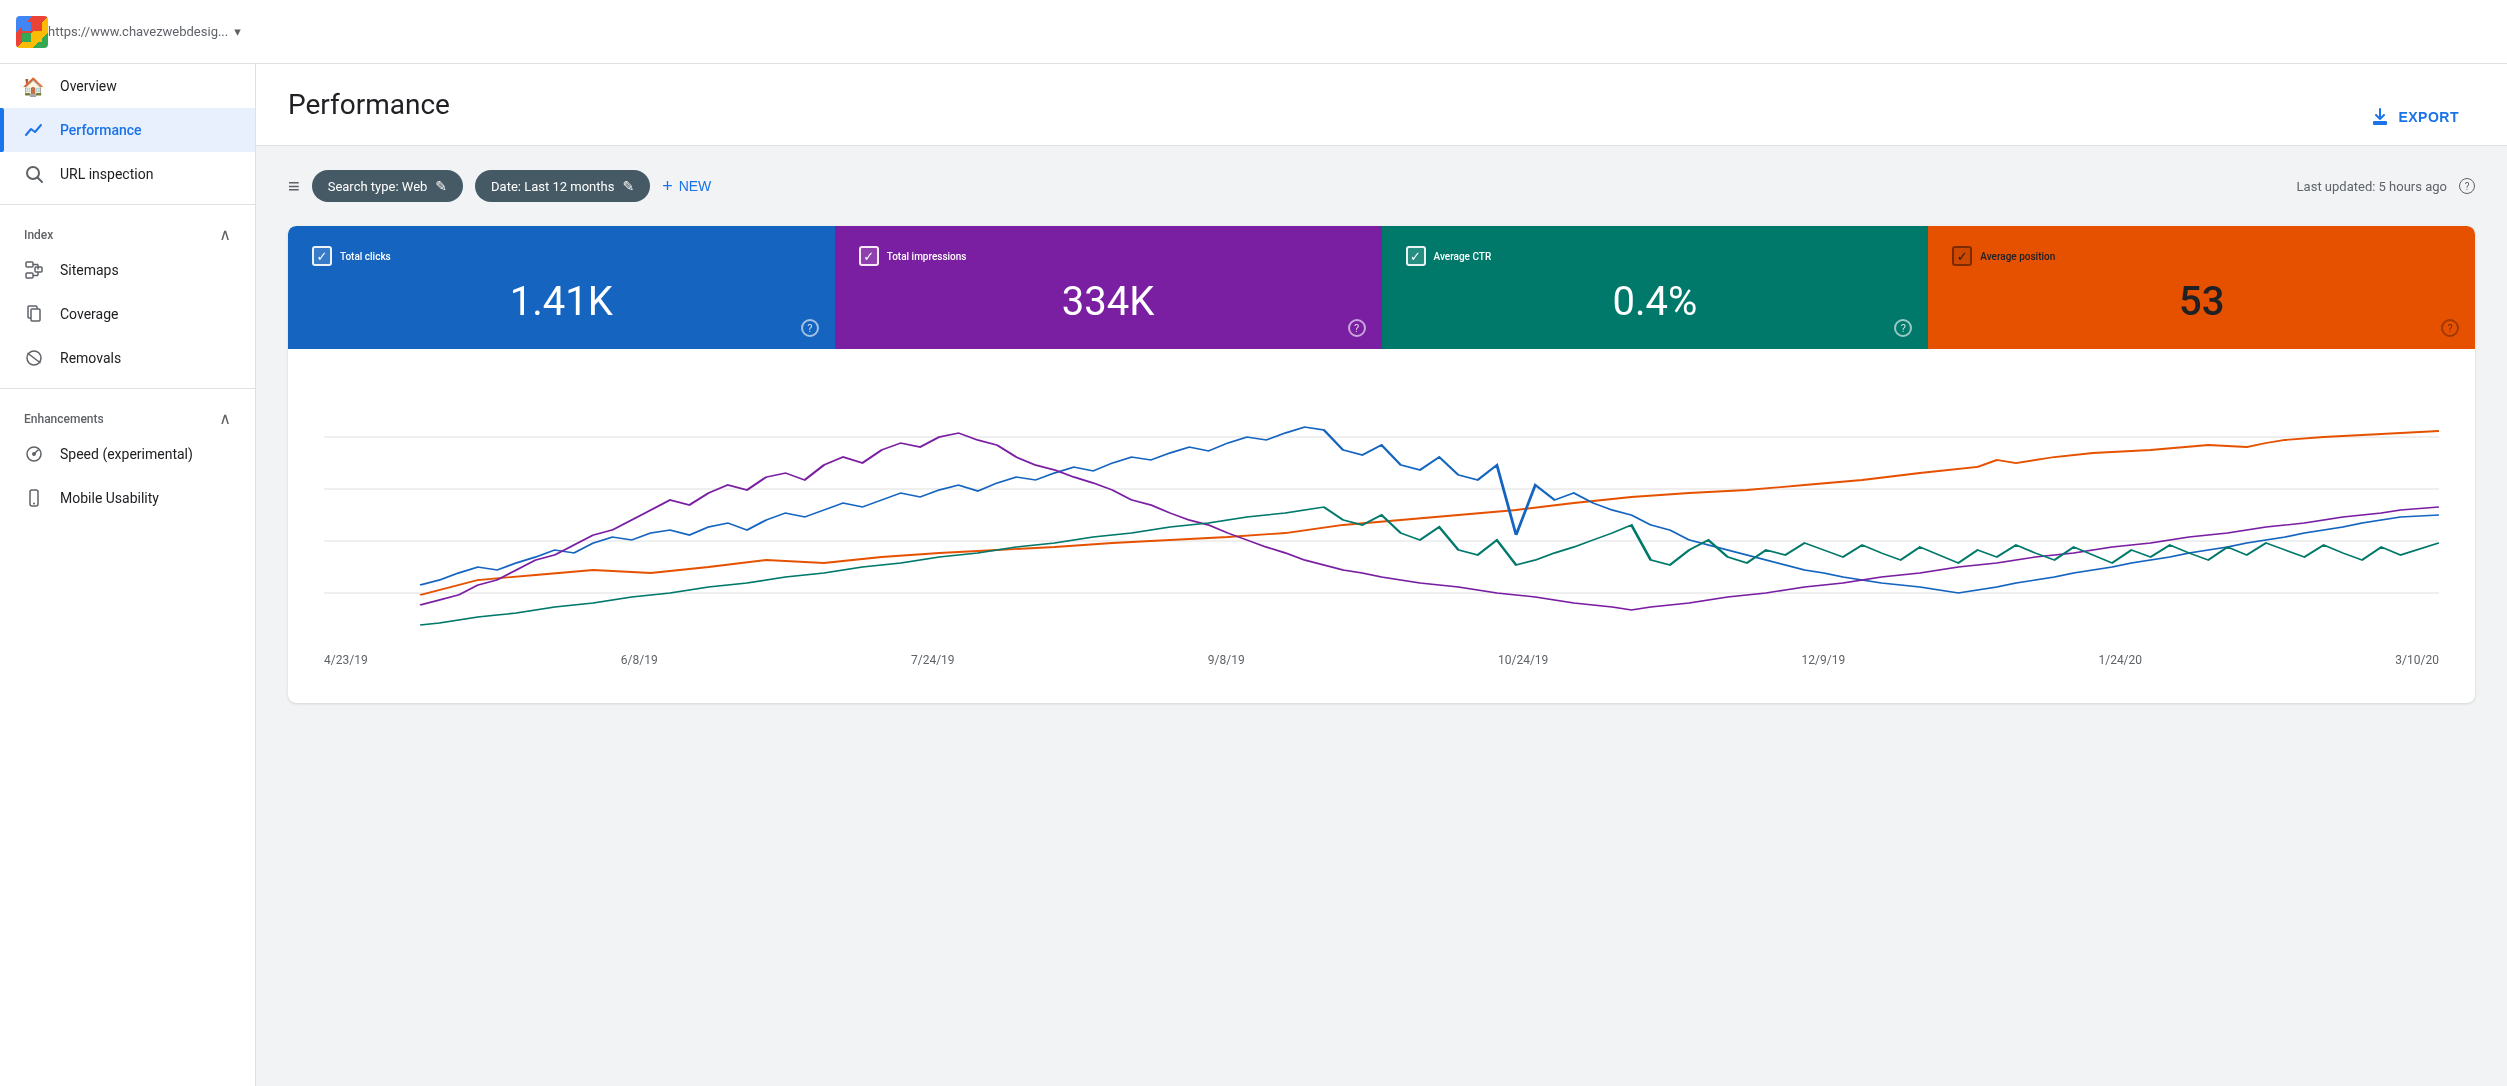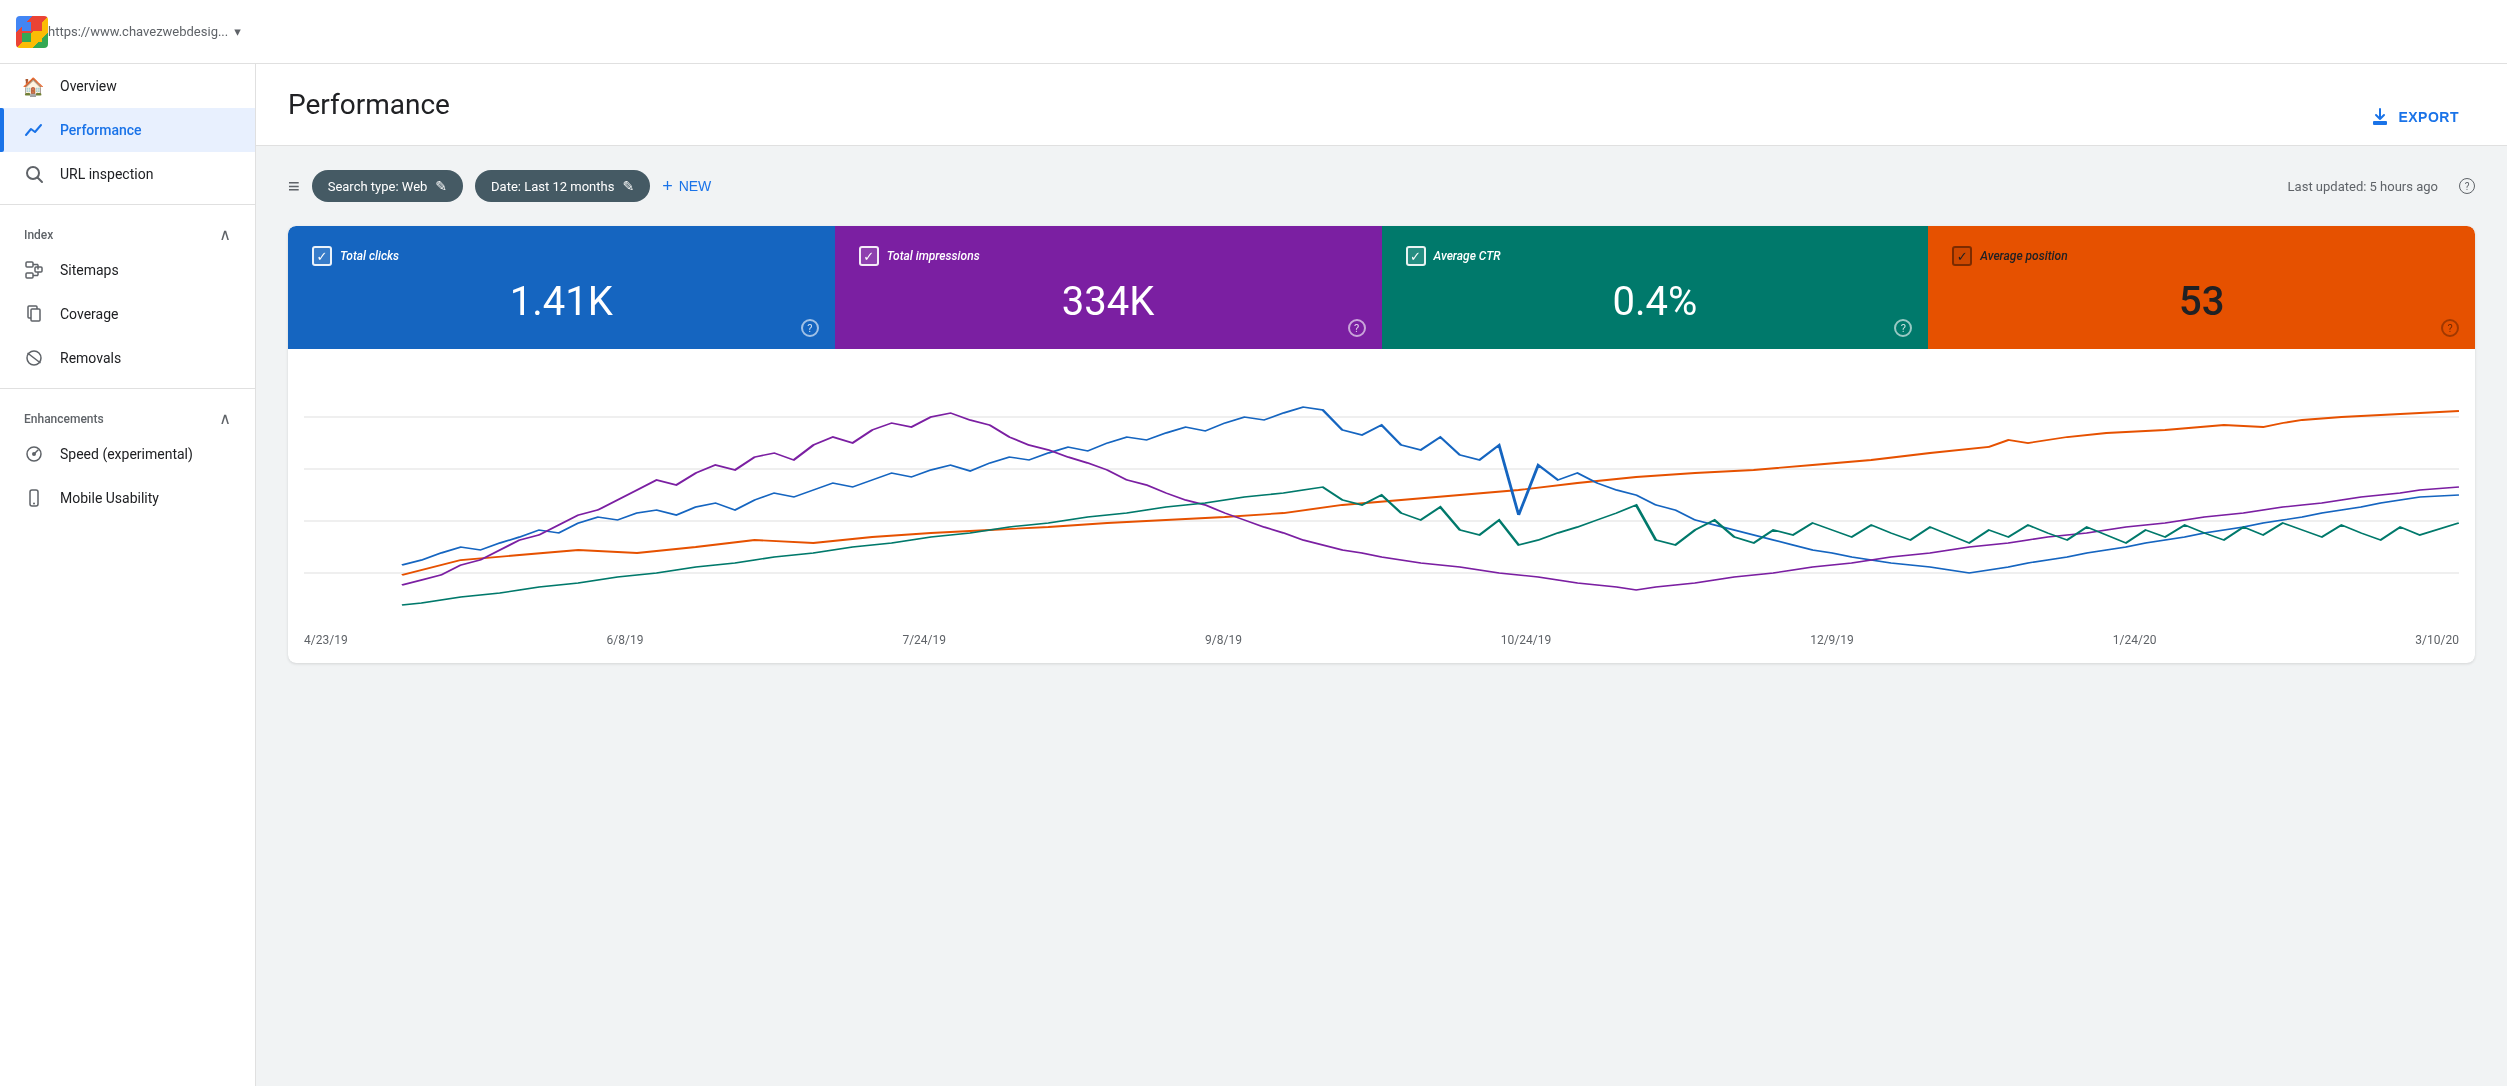--- a/index.html
+++ b/index.html
@@ -158,21 +158,21 @@
       border: none;
       background: none;
       font-weight: 500;
     }
     .last-updated {
       margin-left: auto;
       font-size: 13px;
       color: #5f6368;
       display: flex;
       align-items: center;
-      gap: 21px;
+      gap: 12px;
     }
 
     
     .metric-cards {
       display: flex;
       gap: 0;
       margin-bottom: 0;
       border-radius: 8px 8px 0 0;
       overflow: hidden;
     }
@@ -194,40 +194,40 @@
       margin-bottom: 12px;
     }
     .metric-check {
       width: 20px; height: 20px;
       border: 2px solid rgba(255,255,255,0.9);
       border-radius: 3px;
       display: flex; align-items: center; justify-content: center;
       font-size: 13px;
       background: rgba(255,255,255,0.15);
     }
-    .metric-label { font-size: 12px; font-weight: 500; font-style: italic; }
+    .metric-label { font-size: 10px; font-weight: 500; }
     .metric-value { font-size: 40px; font-weight: 400; text-align: center; }
     .metric-card.position .metric-value { color: #202124; font-weight: 500; font-size: 40px; }
     .metric-help {
       position: absolute;
       bottom: 12px; right: 16px;
       width: 18px; height: 18px;
       border-radius: 50%;
       border: 2px solid rgba(255,255,255,0.6);
       display: flex; align-items: center; justify-content: center;
       font-size: 11px;
       color: rgba(255,255,255,0.8);
       cursor: pointer;
     }
 
     
     .chart-container {
       background: #fff;
       border-radius: 0 0 8px 8px;
-      padding: 16px;
+      padding: 36px;
       box-shadow: 0 1px 3px rgba(0,0,0,0.1);
     }
     .chart-wrapper { position: relative; height: 260px; }
     svg.chart { width: 100%; height: 100%; }
     .chart-x-labels {
       display: flex;
       justify-content: space-between;
       padding: 8px 0 0 0;
       font-size: 12px;
       color: #5f6368;

